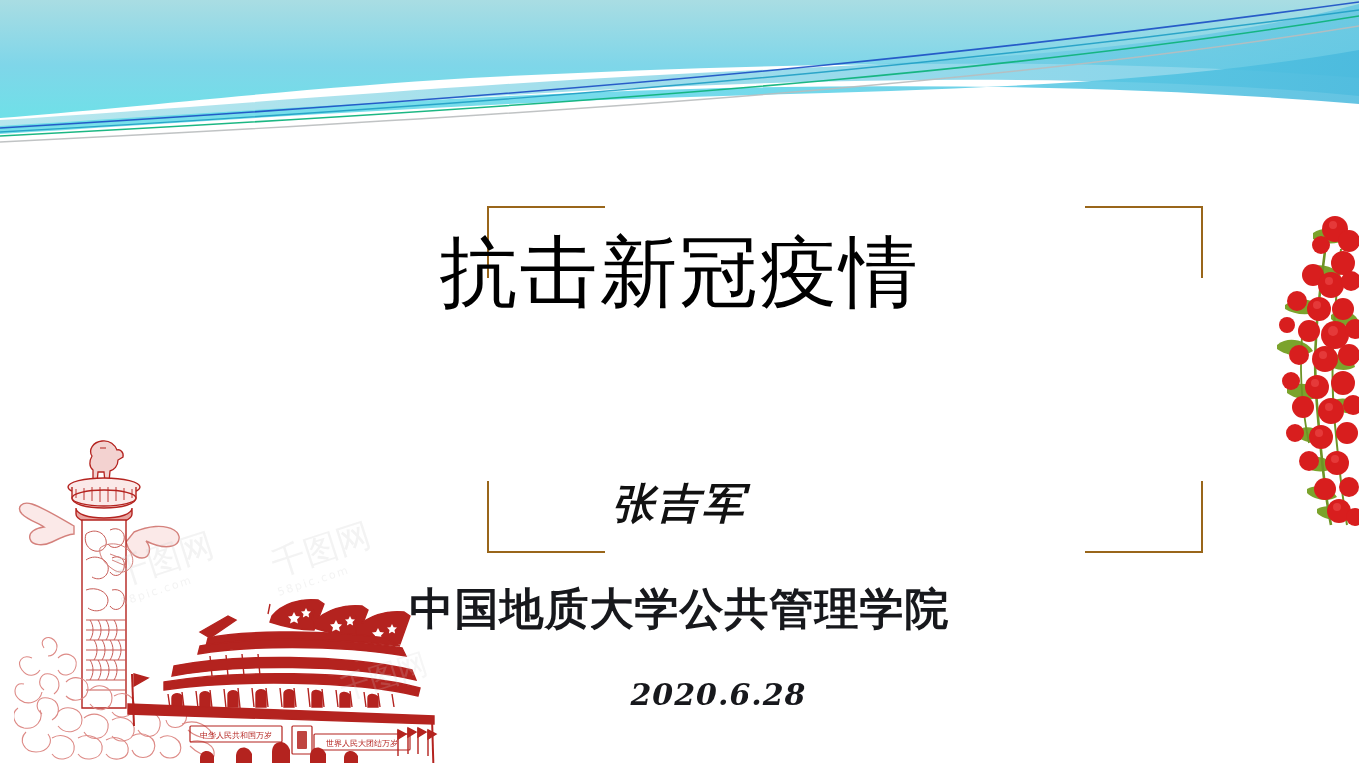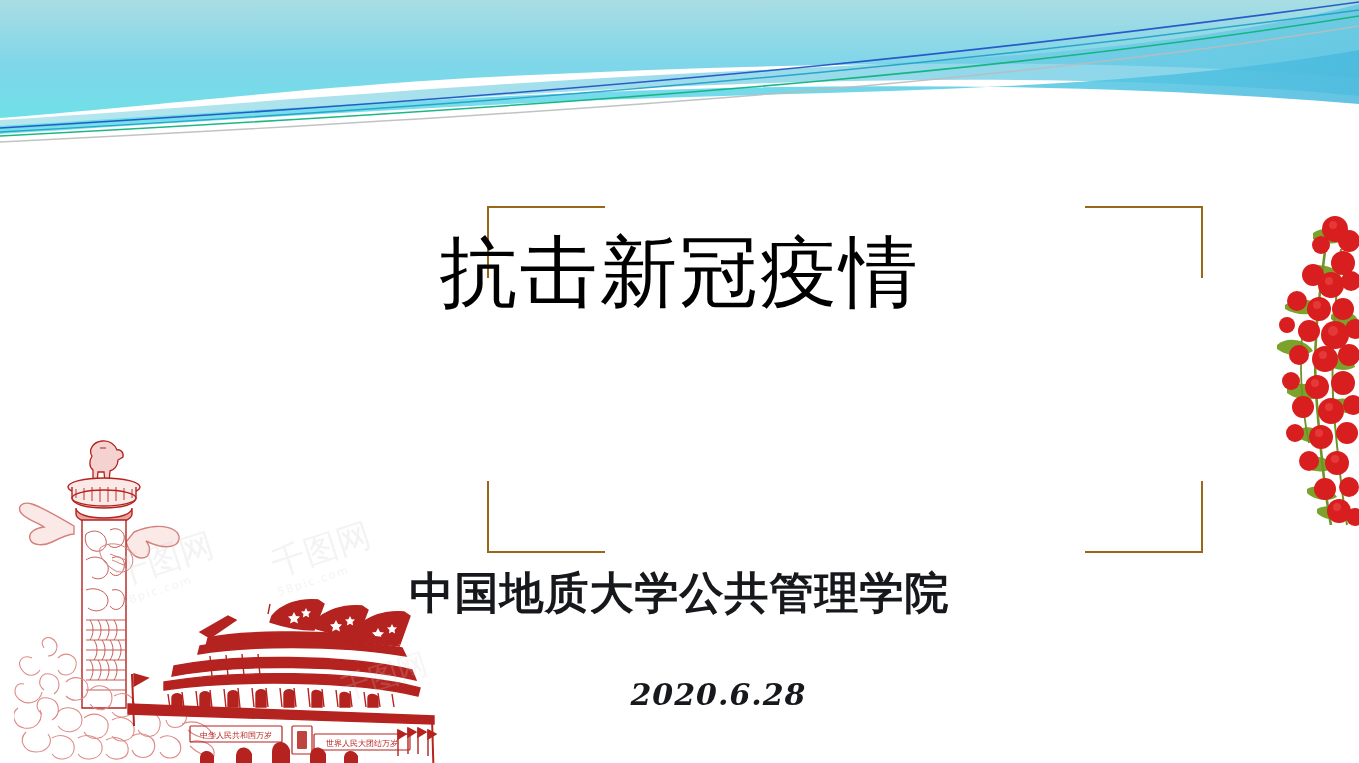--- a/index.html
+++ b/index.html
@@ -80,29 +80,29 @@
     font-size: 42px;
     line-height: 52px;
     font-style: italic;
     font-weight: 600;
     letter-spacing: 3px;
     font-family: "DejaVu Serif", "Liberation Serif", serif;
   }
 
   #affiliation {
     position: absolute;
-    left: 0; top: 566px;
+    left: 0; top: 581px;
     width: 1359px;
     text-align: center;
     color: #17181c;
     font-size: 44px;
     line-height: 56px;
     font-weight: 700;
     letter-spacing: 1px;
-    font-family: Liberation Serif, serif;
+    font-family: Liberation Sans, sans-serif;
   }
 
   #date {
     position: absolute;
     left: 0; top: 673px;
     width: 1359px;
     text-align: center;
     color: #17181c;
     font-size: 30px;
     line-height: 44px;
@@ -175,20 +175,21 @@
 
   <div class="bracket" id="bracket-tl"></div>
   <div class="bracket" id="bracket-tr"></div>
   <div class="bracket" id="bracket-bl"></div>
   <div class="bracket" id="bracket-br"></div>
 
   <div id="title-block">
     <div class="title-line">抗击新冠疫情</div>
   </div>
 
+  <div id="author">张吉军</div>
 
   <div id="affiliation">中国地质大学公共管理学院</div>
 
   <div id="date">2020.6.28</div>
 
   <svg id="tiananmen-illustration" viewBox="0 0 460 355" xmlns="http://www.w3.org/2000/svg">
     <g stroke="#b4231f" fill="none" stroke-width="1.4">
 
       <g stroke="#b4231f" fill="#f3d2d0" stroke-width="1.3">
         <path d="M78,48 C74,42 79,34 88,33 C96,32 101,37 103,42 C106,41 110,44 109,49 L104,52 C104,58 100,62 96,63 L95,74 L91,74 L90,64 L84,64 L83,75 L79,75 L79,62 C75,59 75,53 78,48 Z"></path>

